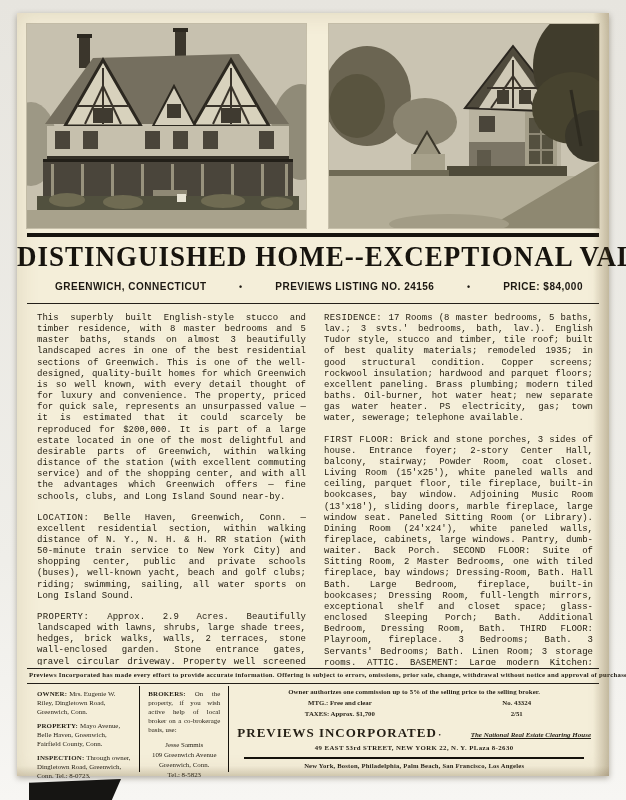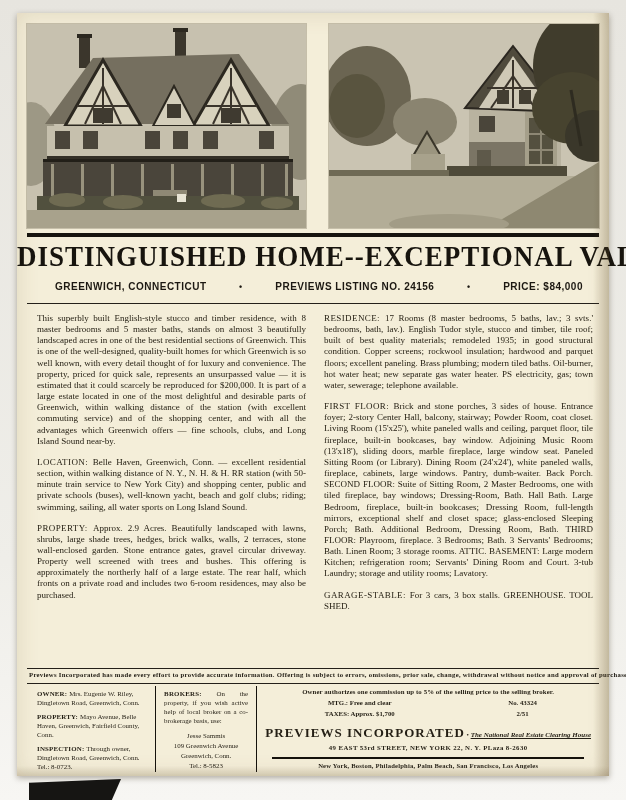--- a/index.html
+++ b/index.html
@@ -40,21 +40,21 @@
     position:absolute;left:38px;top:268px;width:528px;
     display:flex;justify-content:space-between;align-items:flex-end;
     font-family:"Liberation Sans", sans-serif;font-weight:bold;font-size:10px;
     letter-spacing:.5px;color:#1c1812;white-space:nowrap;
   }
   .subhead .dot{font-size:9px;}
   .rule-thin{position:absolute;left:10px;width:572px;height:1px;background:#24201a;top:290px;}
   
   .columns{
     position:absolute;left:20px;top:300px;width:556px;height:352px;overflow:hidden;
-    display:flex;gap:18px;
+    display:flex;gap:18px;font-family:Liberation Mono, monospace;
   }
   .col{flex:1;font-size:9px;line-height:1.24;text-align:justify;color:#262115;}
   .para{margin:0 0 10px 0;}
   .lead{letter-spacing:.4px;}
   
   .f-rule1{position:absolute;left:10px;width:572px;height:1px;background:#24201a;top:655px;}
   .disclaimer{
     position:absolute;left:12px;top:658px;width:568px;text-align:center;
     font-size:6.7px;font-weight:bold;letter-spacing:.3px;color:#1e1a12;white-space:nowrap;
   }
@@ -67,21 +67,21 @@
   .f-mid{width:136px;padding:6px 8px 0 8px;font-size:6.9px;line-height:1.3;}
   .f-mid .blk{margin:0;text-align:justify;}
   .f-mid .ctr{margin-top:5px;text-align:center;line-height:1.45;}
   .f-right{flex:1;padding:4px 8px 0 8px;font-size:6.8px;line-height:1.3;}
   .commission{text-align:center;font-weight:bold;letter-spacing:.1px;white-space:nowrap;}
   .termrow{display:flex;margin-top:2px;}
   .termrow .a{width:58%;text-align:center;font-weight:bold;}
   .termrow .b{width:42%;text-align:center;font-weight:bold;}
   .previews-line{margin-top:7px;text-align:center;white-space:nowrap;}
   .previews-name{font-weight:bold;letter-spacing:1px;font-size:13px;}
-  .previews-tag{font-weight:bold;font-style:italic;text-decoration:underline;font-size:7px;}
+  .previews-tag{font-weight:bold;font-style:italic;text-decoration:underline;font-size:7px;margin-left:28px;}
   .previews-addr{margin-top:2px;text-align:center;font-weight:bold;letter-spacing:.4px;font-size:6.8px;white-space:nowrap;}
   .cities-rule{margin:4px auto 3px auto;width:96%;height:2px;background:#15120c;}
   .cities{text-align:center;font-weight:bold;font-size:6.6px;letter-spacing:.2px;white-space:nowrap;}
   .black-tab{
     position:absolute;left:29px;top:779px;width:92px;height:21px;background:#161513;
     clip-path:polygon(0 18%,100% 0,90% 100%,0 100%);
     box-shadow:0 1px 2px rgba(0,0,0,.4);
   }
 </style>
 </head>

